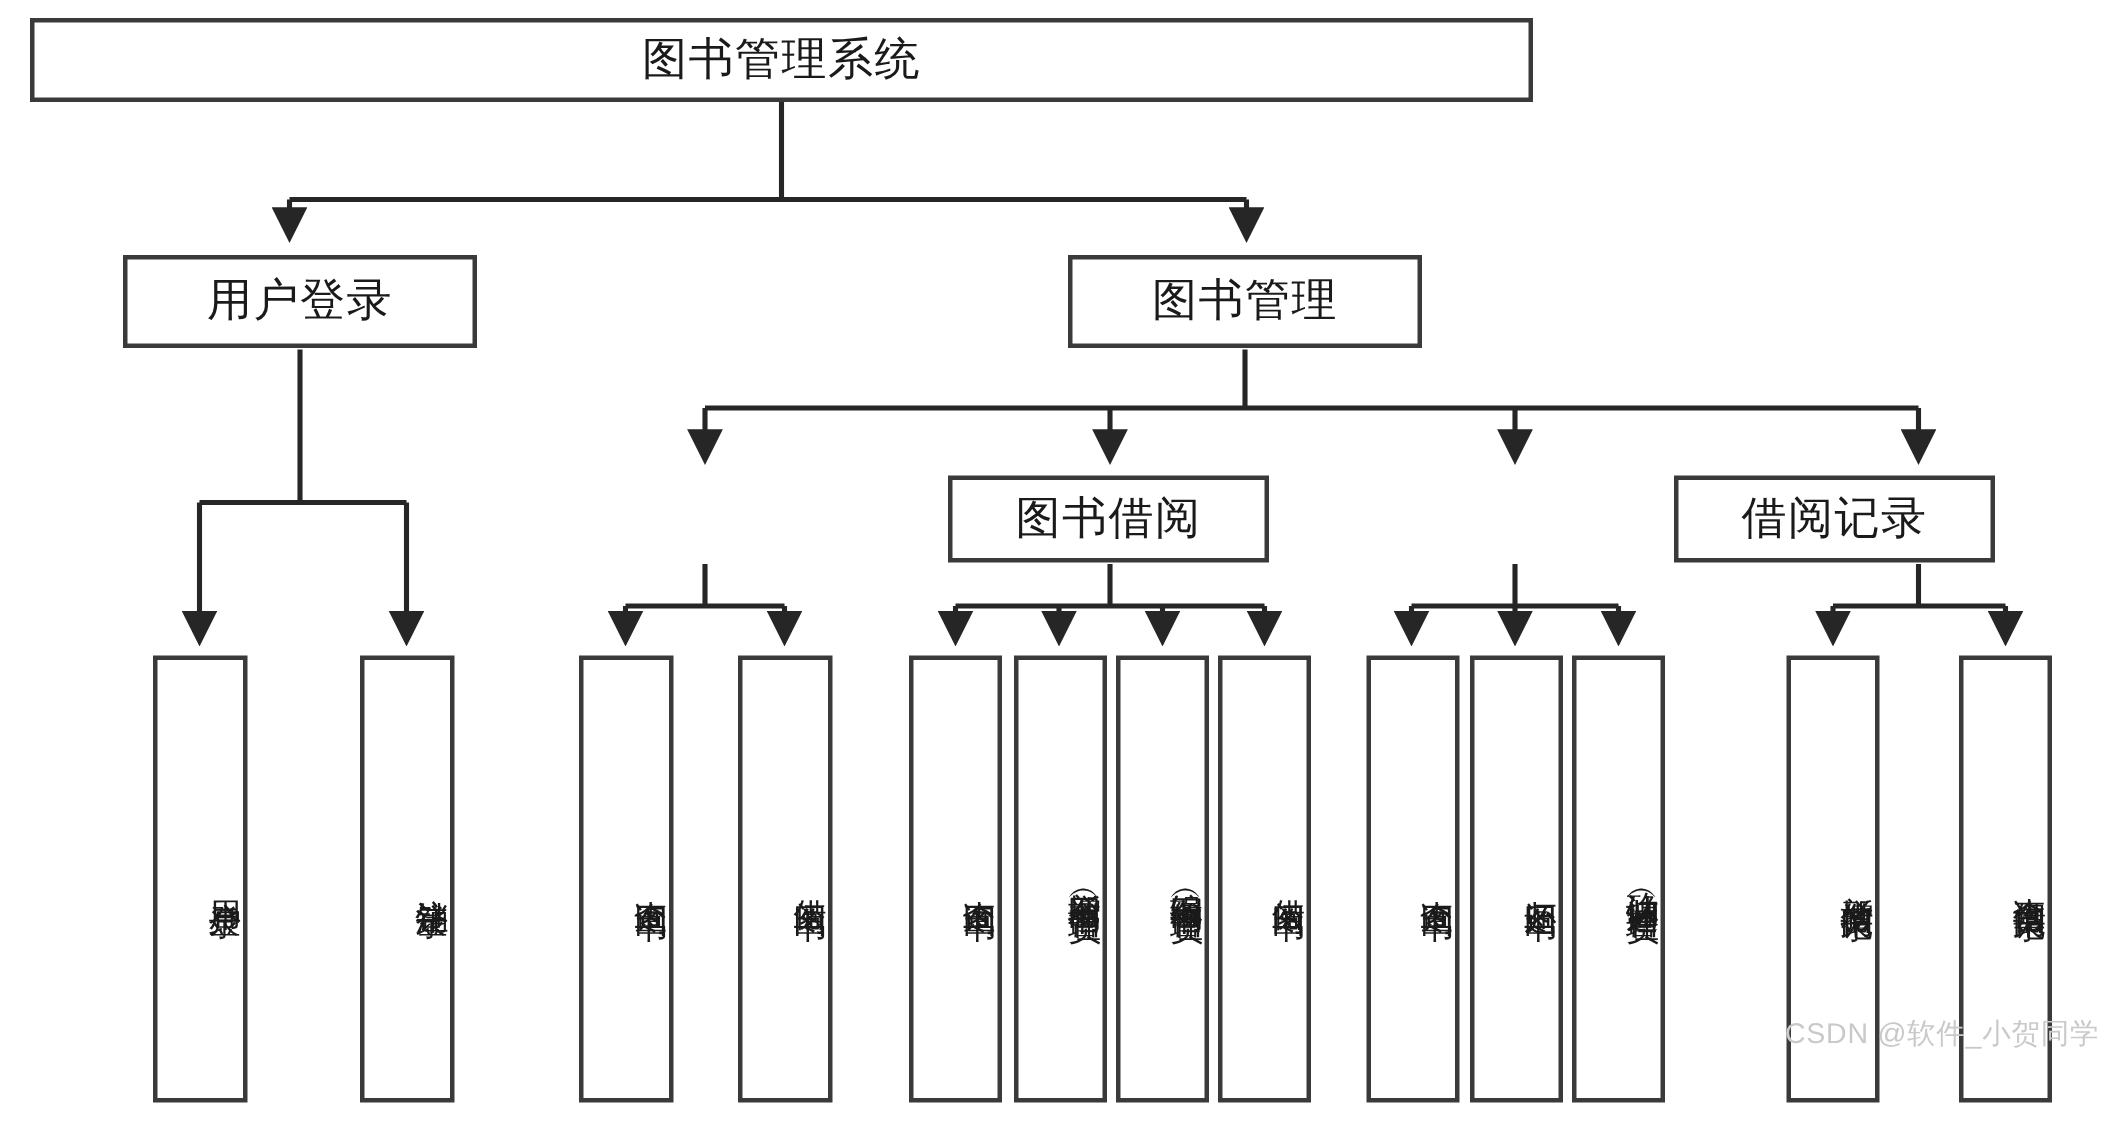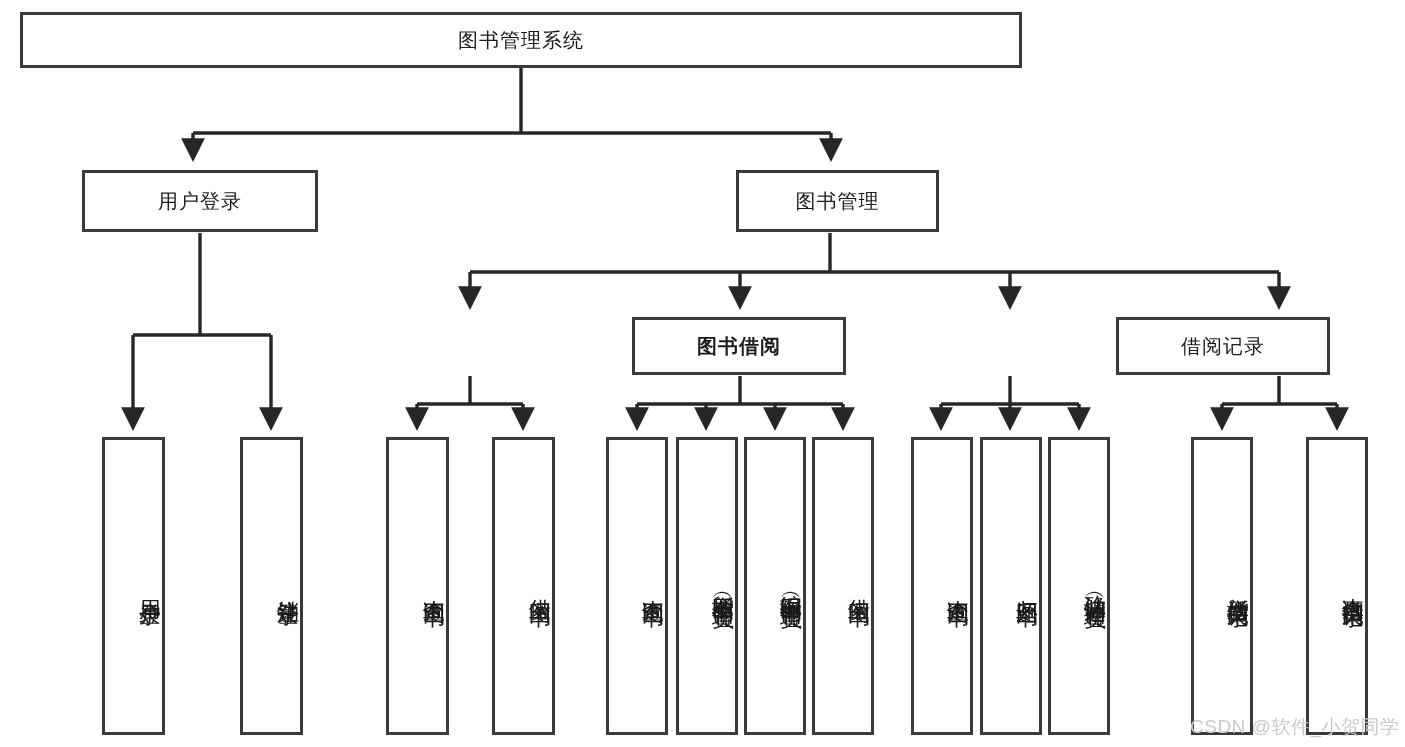--- a/index.html
+++ b/index.html
@@ -29,21 +29,21 @@
     position: absolute;
     box-sizing: border-box;
     border: 3px solid #3a3a3a;
     background: #ffffff;
     display: flex;
     align-items: center;
     justify-content: center;
     color: #1a1a1a;
   }
   .node.horiz {
-    font-size: 20px;
+    font-size: 30px;
     letter-spacing: 1px;
     line-height: 1.2;
   }
   .node.vert {
     writing-mode: vertical-rl;
     text-orientation: upright;
     font-size: 22px;
     line-height: 1.12;
     letter-spacing: 2px;
     padding: 6px 0;
@@ -121,26 +121,26 @@
   </svg>
 
   <div class="node horiz" style="left:20px; top:12px; width:1002px; height:56px;">
     <span>图书管理系统</span>
   </div>
 
   <div class="node horiz" style="left:82px; top:170px; width:236px; height:62px;">
     <span>用户登录</span>
   </div>
 
-  <div class="node horiz" style="left:712px; top:170px; width:203px; height:62px;margin-left:24px;">
+  <div class="node horiz" style="left:712px; top:170px; width:236px; height:62px;">
     <span>图书管理</span>
   </div>
 
 
-  <div class="node horiz" style="left:632px; top:317px; width:214px; height:58px;font-weight:bold;">
+  <div class="node horiz" style="left:632px; top:317px; width:214px; height:58px;">
     <span>图书借阅</span>
   </div>
 
 
   <div class="node horiz" style="left:1116px; top:317px; width:214px; height:58px;">
     <span>借阅记录</span>
   </div>
 
   <div class="node vert" style="left:102px; top:437px; width:63px; height:298px;">
     <span class="vlabel">用户登录</span>
@@ -187,15 +187,15 @@
   </div>
 
   <div class="node vert" style="left:1191px; top:437px; width:62px; height:298px;">
     <span class="vlabel">新增借阅记录</span>
   </div>
 
   <div class="node vert" style="left:1306px; top:437px; width:62px; height:298px;">
     <span class="vlabel">查询借阅记录</span>
   </div>
 
-  <div class="watermark" style="left:1190px; top:714px;">CSDN @软件_小贺同学</div>
+  <div class="watermark" style="left:1190px; top:676px;">CSDN @软件_小贺同学</div>
 
 </div>
 
 </body></html>

